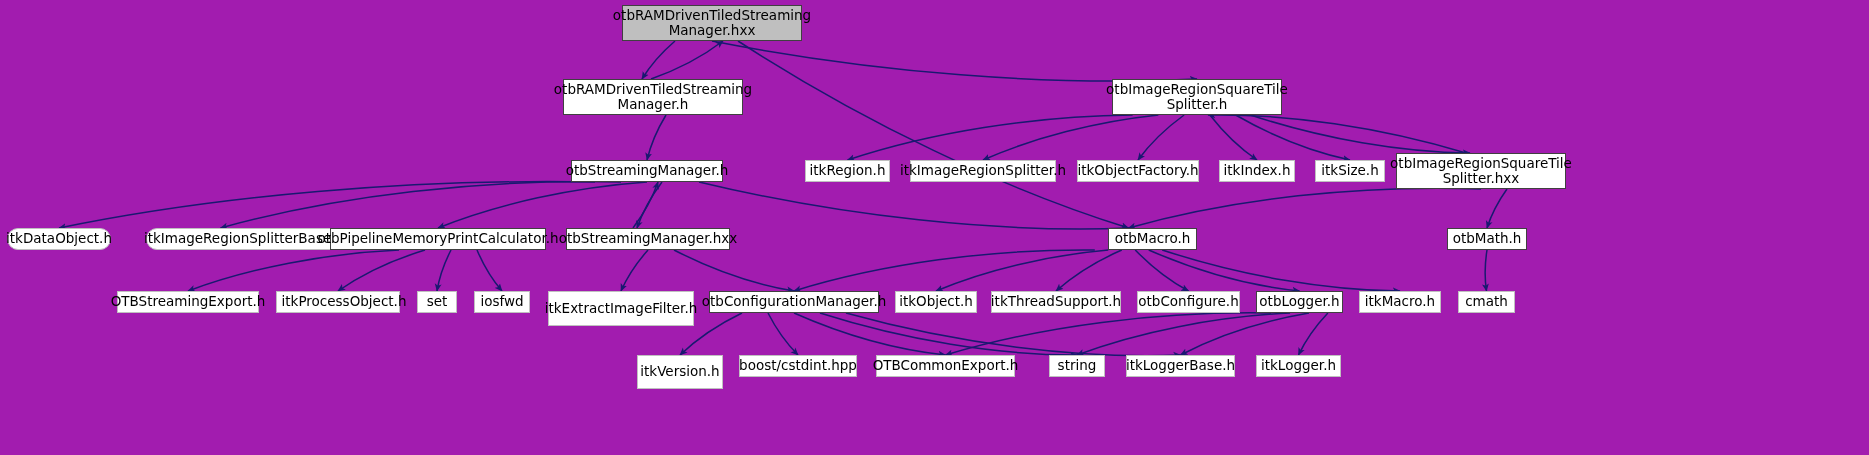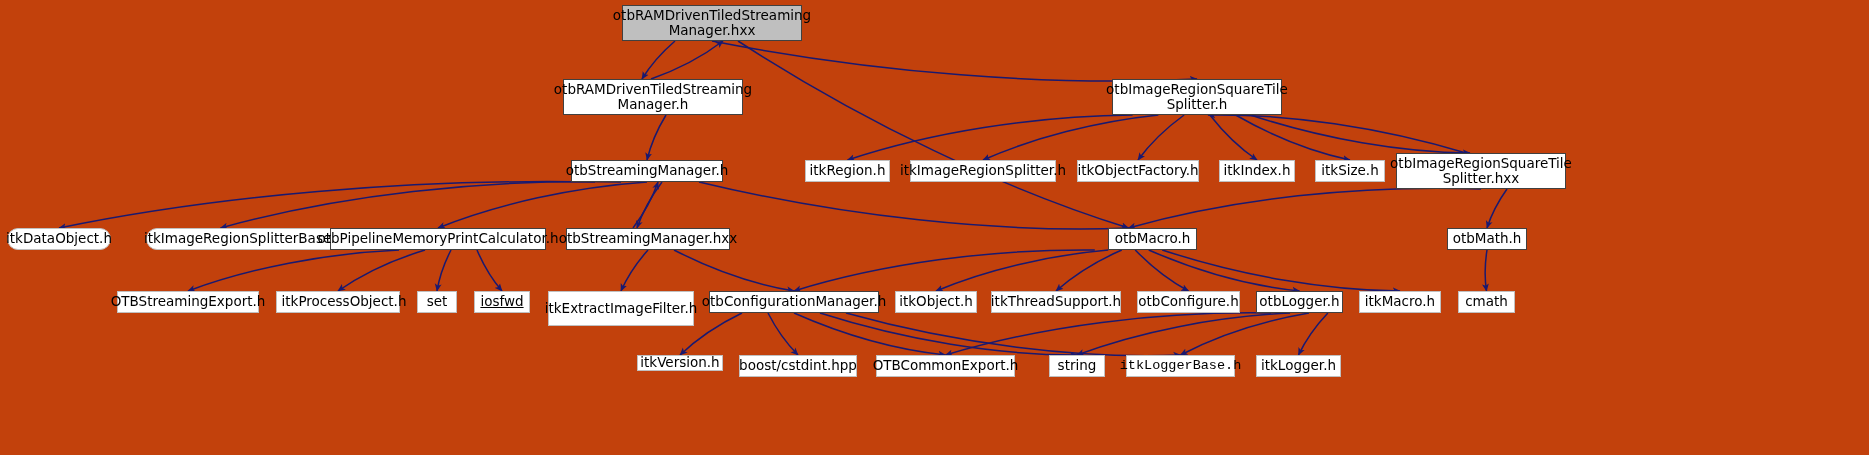--- a/index.html
+++ b/index.html
@@ -1,19 +1,19 @@
 <!DOCTYPE html>
 <html><head>
 <meta charset="utf-8">
 <style>
   html,body{margin:0;padding:0;background:#ffffff;}
   #graph{
     position:relative;
     width:1869px;height:455px;
-    background:#c2410c;
+    background:#a21caf;
     font-family:"DejaVu Sans","Liberation Sans",sans-serif;
     overflow:hidden;
   }
   #edges{position:absolute;left:0;top:0;width:1869px;height:455px;}
   .node{
     position:absolute;
     box-sizing:border-box;
     display:flex;align-items:center;justify-content:center;
     text-align:center;
     background:#ffffff;
@@ -98,29 +98,29 @@
       <div class="node" style="left: 1315px; top: 160px; width: 70px; height: 22px;">itkSize.h</div>
       <div class="node" style="left: 7px; top: 228px; width: 104px; height: 22px; border-radius: 11px;">itkDataObject.h</div>
       <div class="node" style="left: 146px; top: 228px; width: 196px; height: 22px; border-radius: 11px;">itkImageRegionSplitterBase.h</div>
       <div class="node strong" style="left: 330px; top: 228px; width: 216px; height: 22px;">otbPipelineMemoryPrintCalculator.h</div>
       <div class="node strong" style="left: 566px; top: 228px; width: 164px; height: 22px;">otbStreamingManager.hxx</div>
       <div class="node strong" style="left: 1084px; top: 228px; width: 89px; height: 22px; margin-left: 24px;">otbMacro.h</div>
       <div class="node strong" style="left: 1447px; top: 228px; width: 80px; height: 22px;">otbMath.h</div>
       <div class="node" style="left: 117px; top: 291px; width: 142px; height: 22px;">OTBStreamingExport.h</div>
       <div class="node" style="left: 276px; top: 291px; width: 124px; height: 22px; padding-left: 12px;">itkProcessObject.h</div>
       <div class="node" style="left: 417px; top: 291px; width: 40px; height: 22px;">set</div>
-      <div class="node" style="left: 474px; top: 291px; width: 56px; height: 22px; text-decoration: underline;">iosfwd</div>
+      <div class="node" style="left: 474px; top: 291px; width: 56px; height: 22px;">iosfwd</div>
       <div class="node" style="left: 548px; top: 291px; width: 146px; height: 35px;">itkExtractImageFilter.h</div>
       <div class="node strong" style="left: 709px; top: 291px; width: 170px; height: 22px;">otbConfigurationManager.h</div>
       <div class="node" style="left: 895px; top: 291px; width: 82px; height: 22px;">itkObject.h</div>
       <div class="node" style="left: 991px; top: 291px; width: 130px; height: 22px;">itkThreadSupport.h</div>
       <div class="node" style="left: 1137px; top: 291px; width: 103px; height: 22px;">otbConfigure.h</div>
       <div class="node strong" style="left: 1256px; top: 291px; width: 87px; height: 22px;">otbLogger.h</div>
       <div class="node" style="left: 1359px; top: 291px; width: 82px; height: 22px;">itkMacro.h</div>
       <div class="node" style="left: 1458px; top: 291px; width: 57px; height: 22px;">cmath</div>
-      <div class="node" style="left: 637px; top: 355px; width: 86px; height: 16px;">itkVersion.h</div>
+      <div class="node" style="left: 637px; top: 355px; width: 86px; height: 34px;">itkVersion.h</div>
       <div class="node" style="left: 739px; top: 355px; width: 118px; height: 22px;">boost/cstdint.hpp</div>
       <div class="node" style="left: 876px; top: 355px; width: 139px; height: 22px;">OTBCommonExport.h</div>
       <div class="node" style="left: 1049px; top: 355px; width: 56px; height: 22px;">string</div>
-      <div class="node" style="left: 1126px; top: 355px; width: 109px; height: 22px; font-family: Liberation Mono, monospace;">itkLoggerBase.h</div>
+      <div class="node" style="left: 1126px; top: 355px; width: 109px; height: 22px;">itkLoggerBase.h</div>
       <div class="node" style="left: 1256px; top: 355px; width: 85px; height: 22px;">itkLogger.h</div>
     </div>
 </div>
 
 </body></html>

